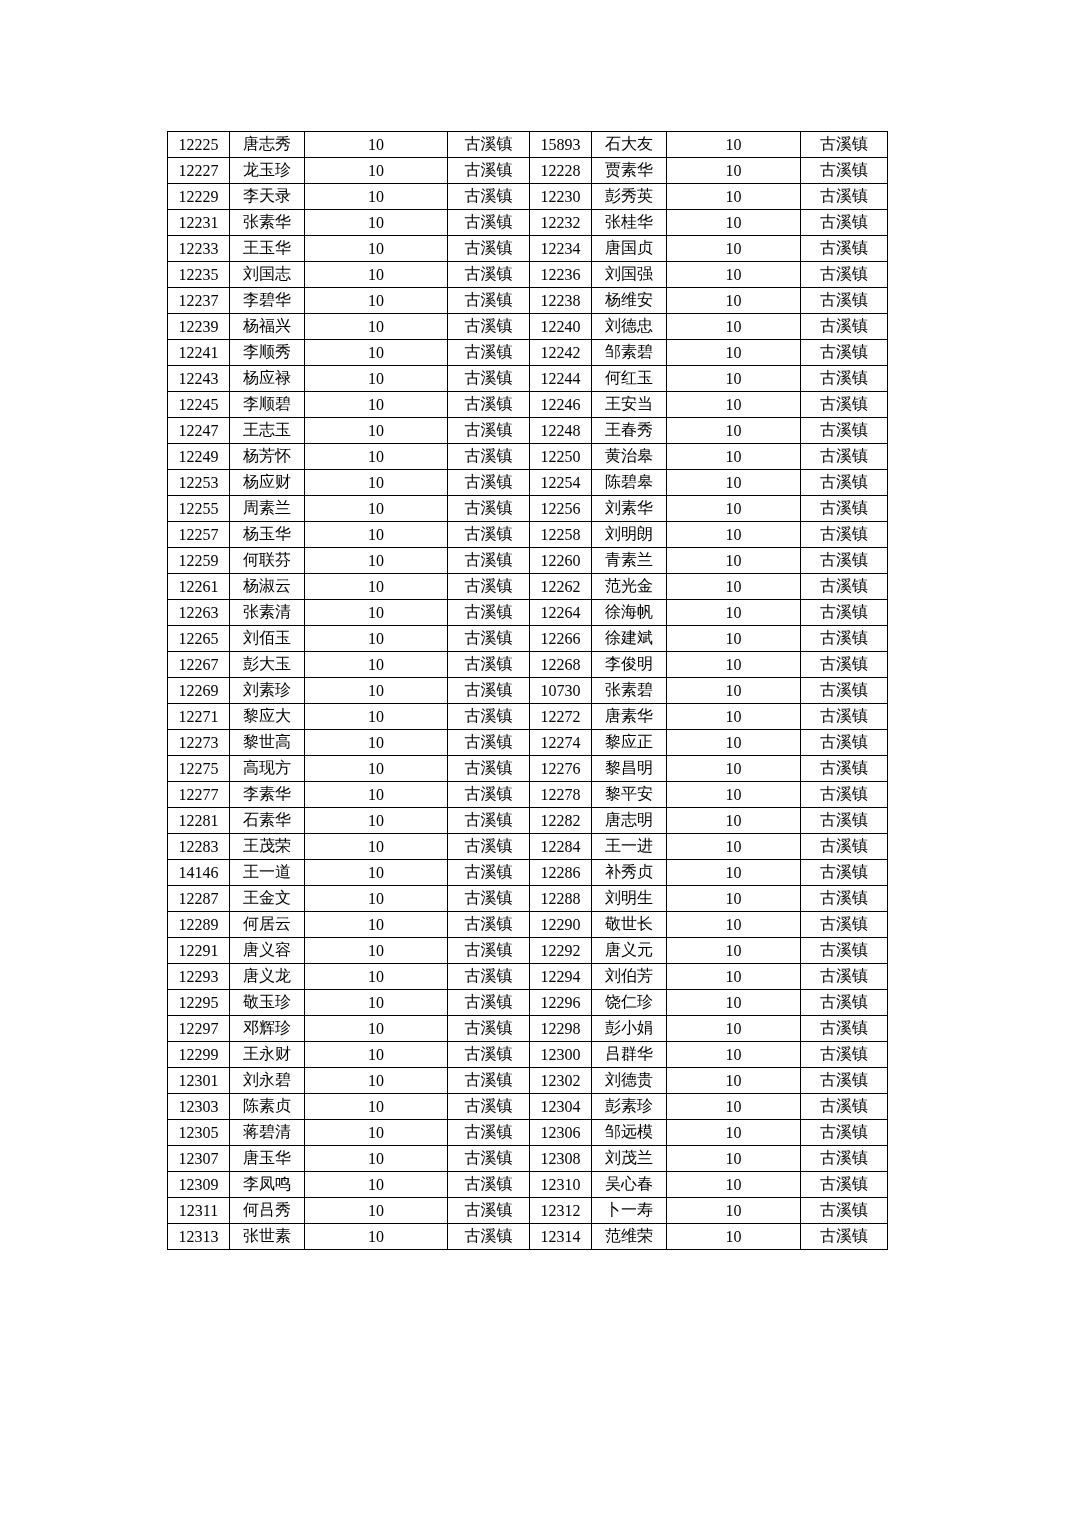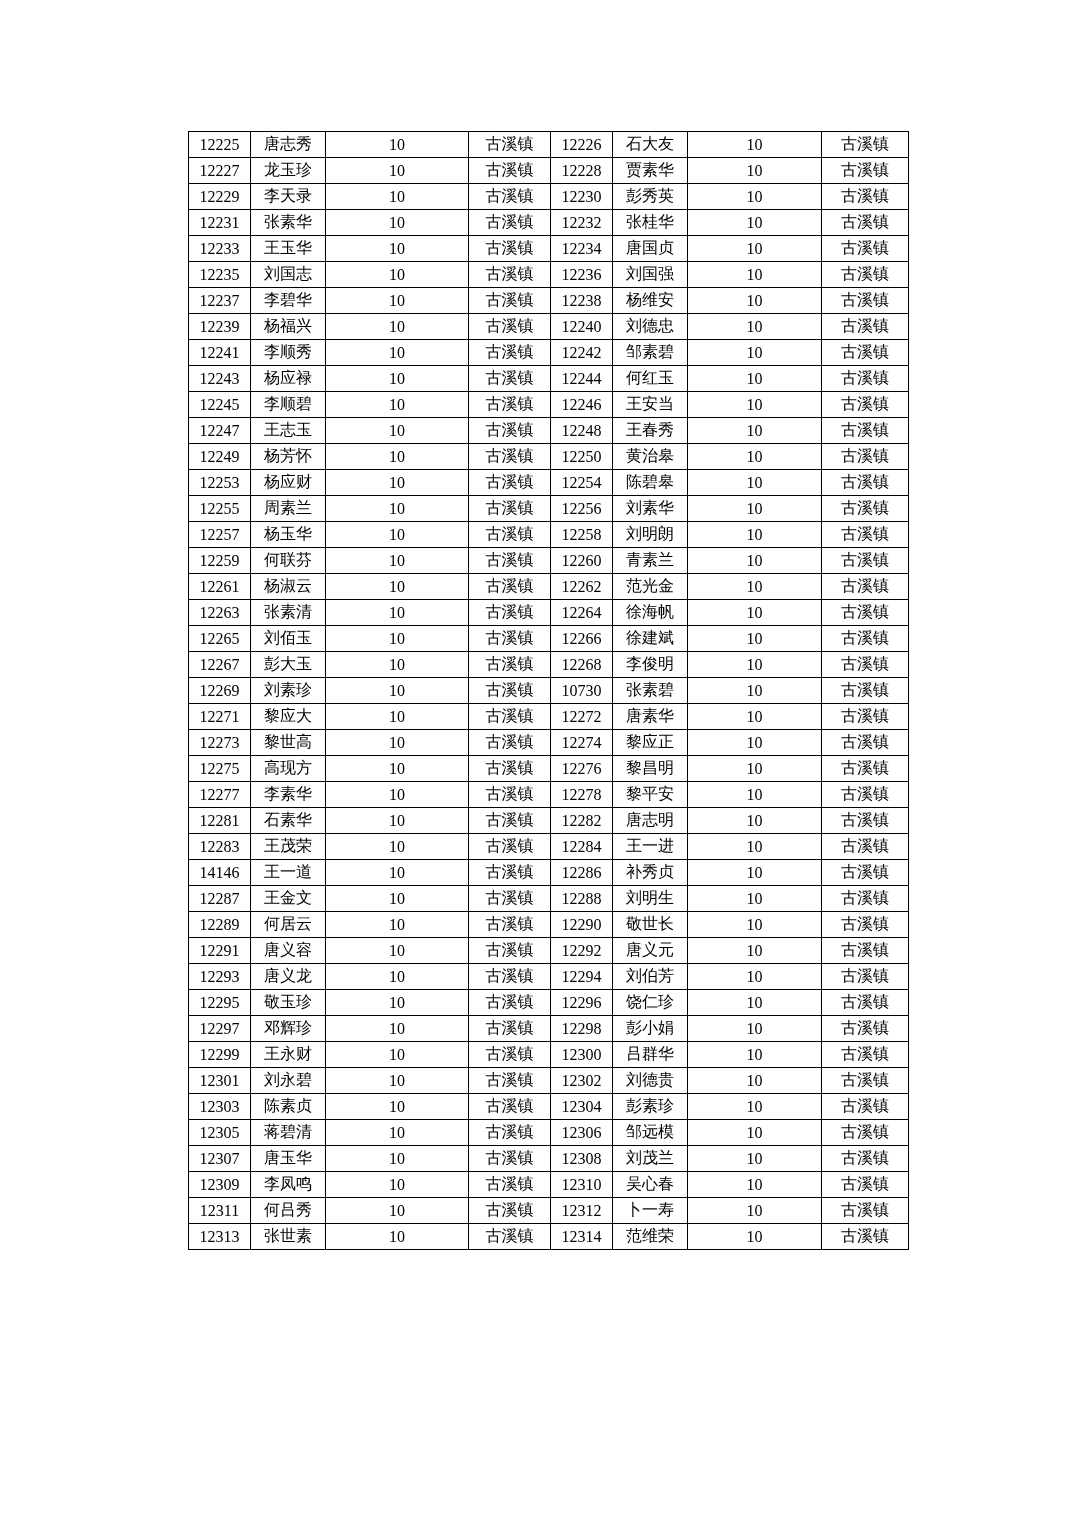--- a/index.html
+++ b/index.html
@@ -10,21 +10,21 @@
   }
   .page {
     position: relative;
     width: 1075px;
     height: 1519px;
     background: #ffffff;
     overflow: hidden;
   }
   .table-wrap {
     position: absolute;
-    left: 188px;
+    left: 167px;
     top: 131px;
   }
   table.roster {
     border-collapse: collapse;
     table-layout: fixed;
     width: 720px;
   }
   table.roster td {
     border: 1px solid #000000;
     height: 25px;
@@ -55,21 +55,21 @@
           <col style="width: 75px;">
           <col style="width: 134px;">
           <col style="width: 87px;">
         </colgroup>
       <tbody>
           <tr>
             <td>12225</td>
             <td class="name-cell">唐志秀</td>
             <td>10</td>
             <td>古溪镇</td>
-            <td>12226</td>
+            <td>15893</td>
             <td class="name-cell">石大友</td>
             <td>10</td>
             <td>古溪镇</td>
           </tr>
           <tr>
             <td>12227</td>
             <td class="name-cell">龙玉珍</td>
             <td>10</td>
             <td>古溪镇</td>
             <td>12228</td>

